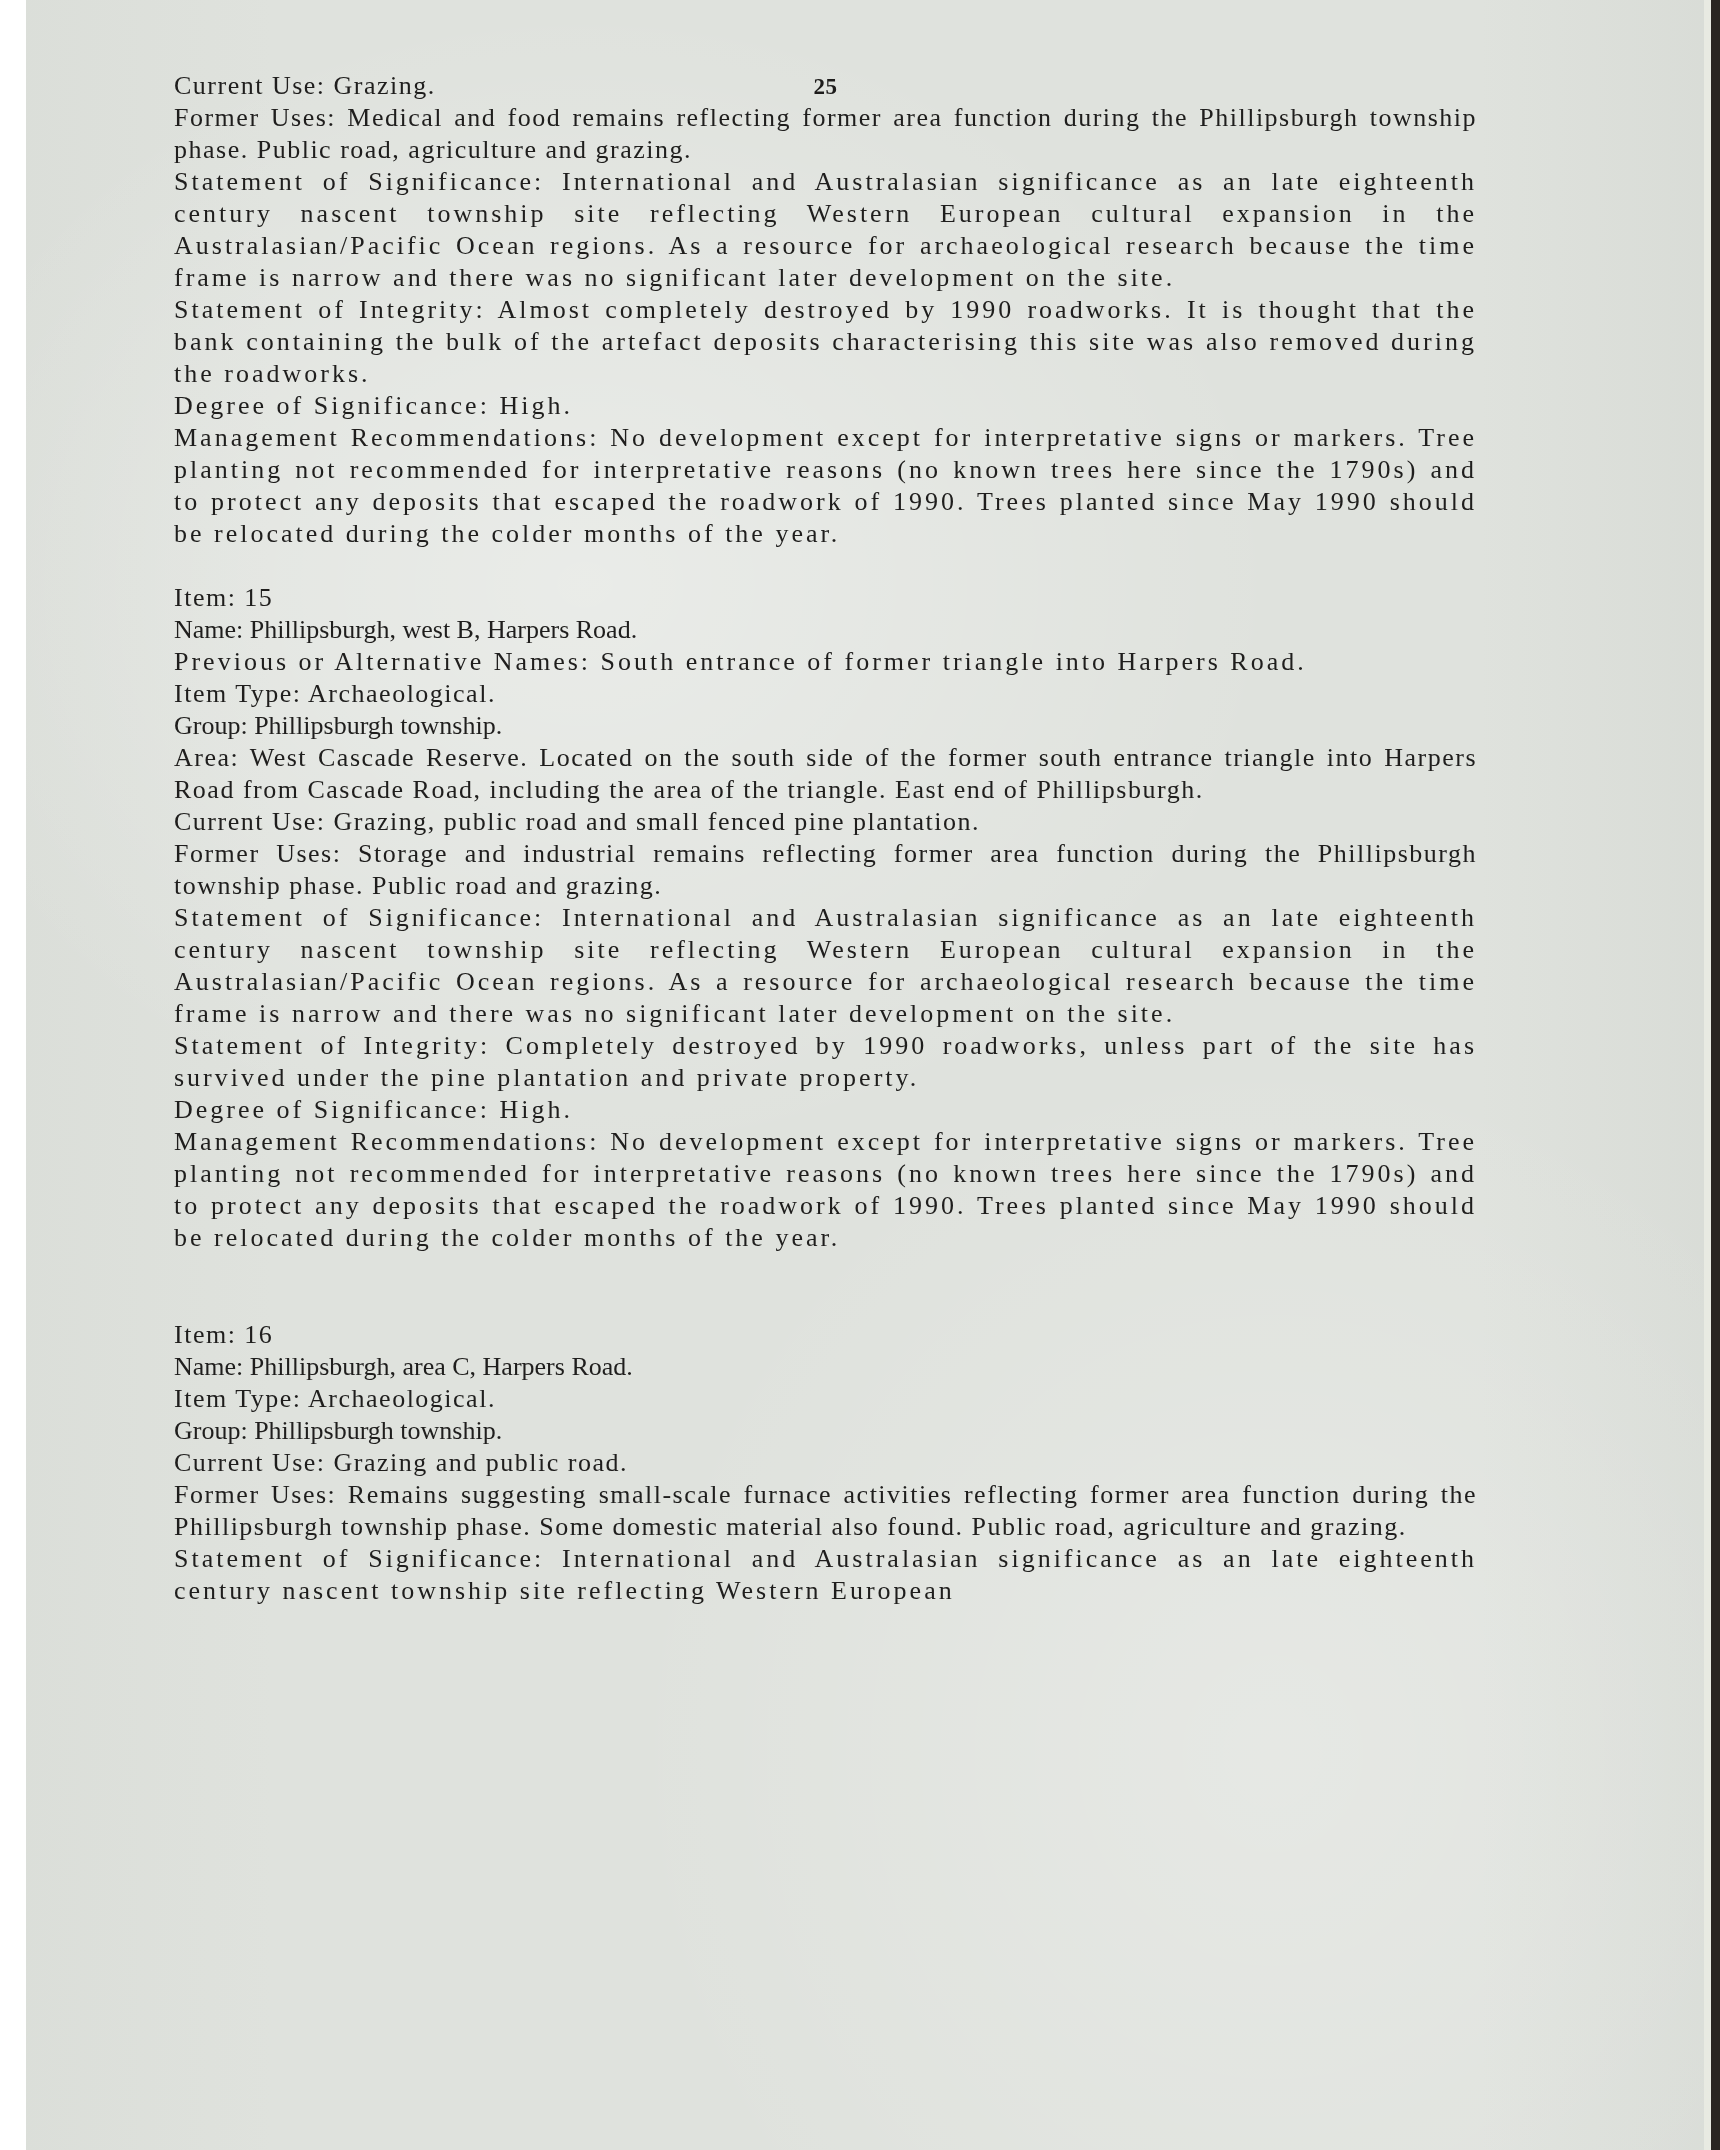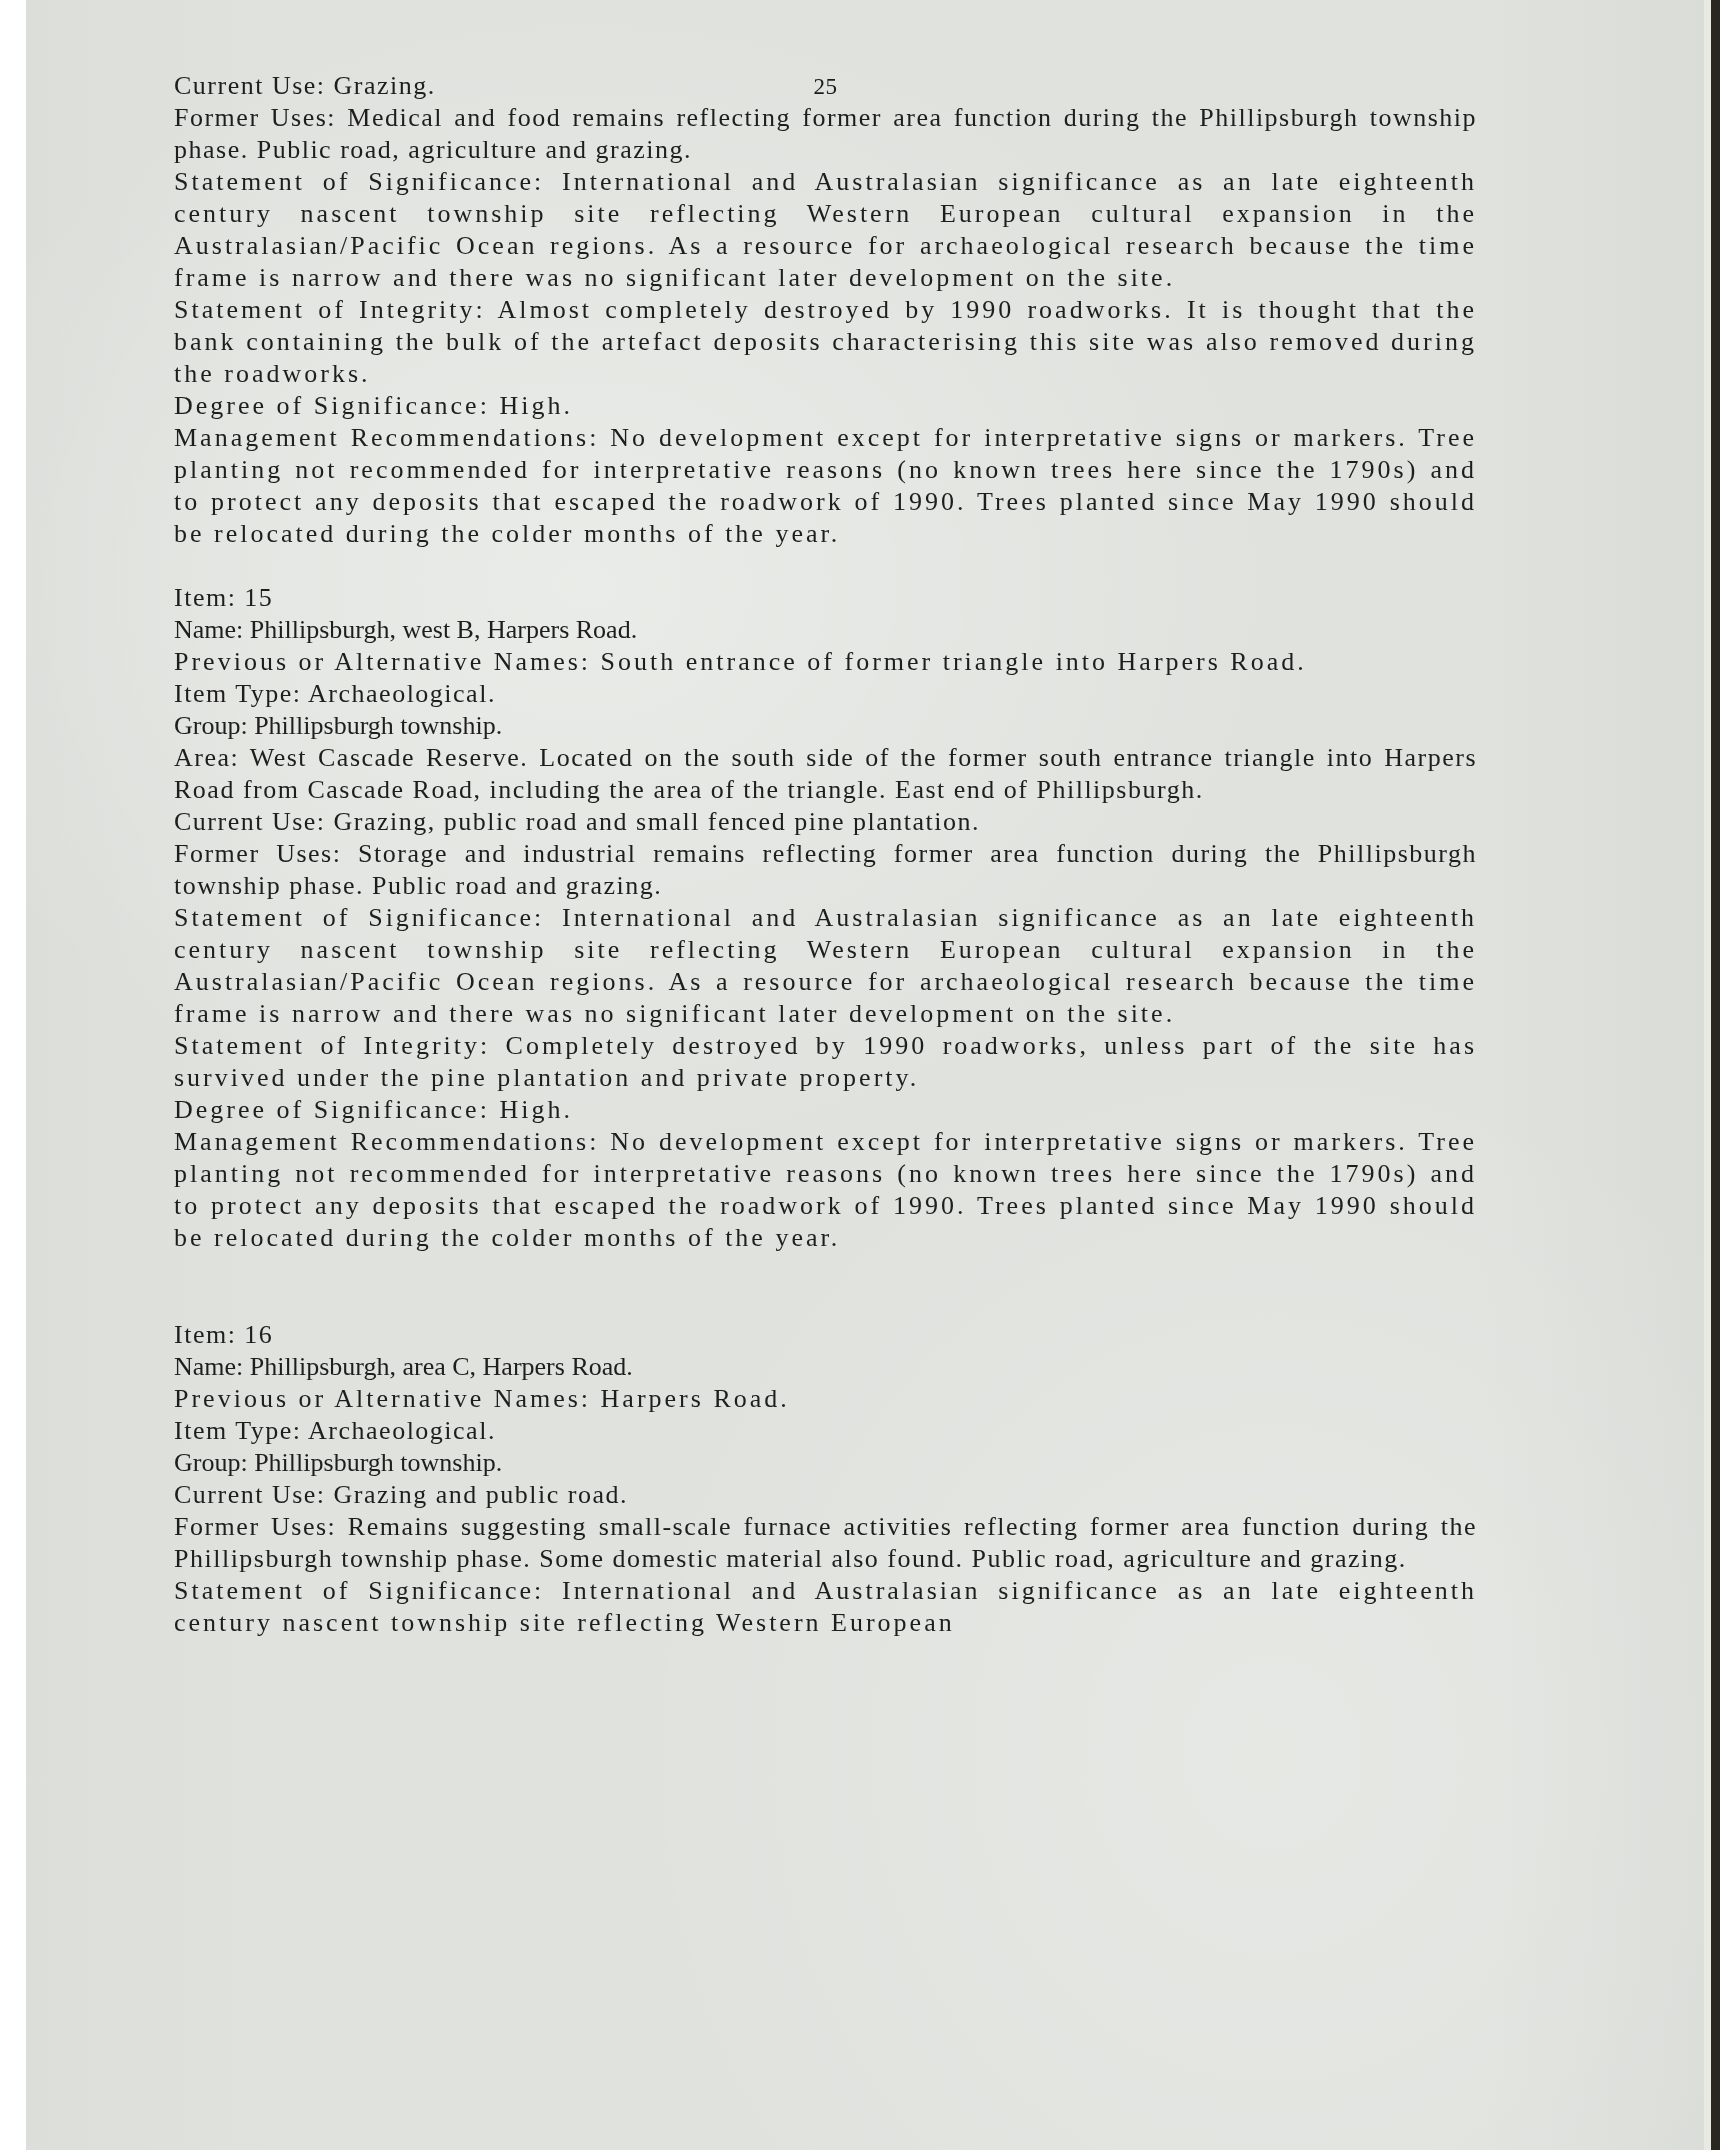--- a/index.html
+++ b/index.html
@@ -57,21 +57,21 @@
     top: 0;
     width: 1303px;
   }
 
   .page-number {
     position: absolute;
     left: 174px;
     top: 74px;
     width: 1303px;
     text-align: center;
-    font-weight: normal;
+    font-weight: bold;
     font-size: 23px;
     color: #1d1c1b;
     letter-spacing: 0.4px;
   }
 
   
   .field {
     display: block;
     text-align: justify;
     text-justify: inter-word;
@@ -129,21 +129,20 @@
       <div class="field lbl-xwide">Statement of Integrity: Completely destroyed by 1990 roadworks, unless part of the site has survived under the pine plantation and private property.</div>
       <div class="field lbl-xwide">Degree of Significance: High.</div>
       <div class="field lbl-xwide">Management Recommendations: No development except for interpretative signs or markers. Tree planting not recommended for interpretative reasons (no known trees here since the 1790s) and to protect any deposits that escaped the roadwork of 1990. Trees planted since May 1990 should be relocated during the colder months of the year.</div>
     </div>
 
     <div class="gap-lg"></div>
 
     <div class="block">
       <div class="field lbl-wide">Item:  16</div>
       <div class="field">Name: Phillipsburgh, area C, Harpers Road.</div>
-      <div class="field lbl-xwide">Previous or Alternative Names: Harpers Road.</div>
       <div class="field lbl-wide">Item Type: Archaeological.</div>
       <div class="field">Group: Phillipsburgh township.</div>
       <div class="field lbl-wide">Current Use: Grazing and  public road.</div>
       <div class="field lbl-wide">Former Uses: Remains suggesting small-scale furnace activities reflecting former area function during the Phillipsburgh township phase.  Some domestic material also found. Public road, agriculture and grazing.</div>
       <div class="field lbl-xwide">Statement of Significance: International and Australasian significance as an late eighteenth century nascent township site reflecting Western European</div>
     </div>
 
   </div>
 </div>
 

